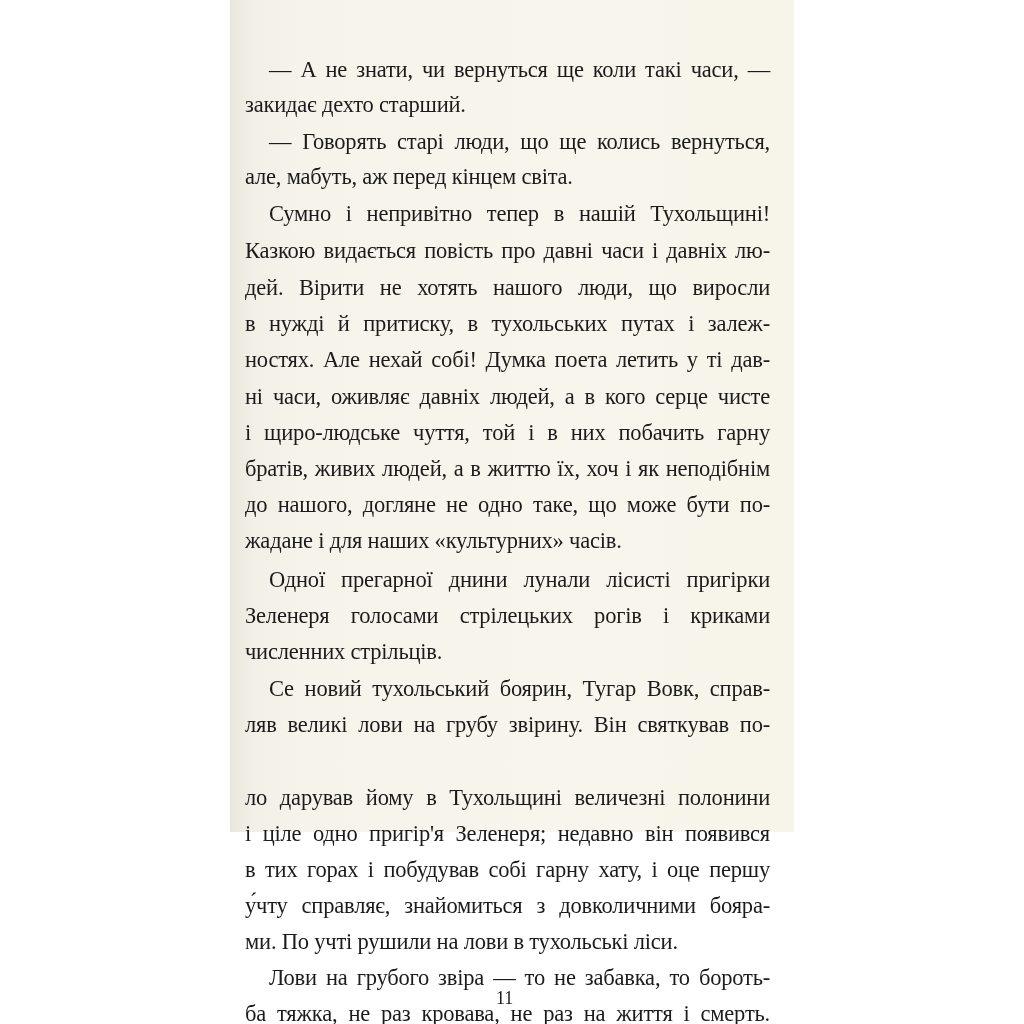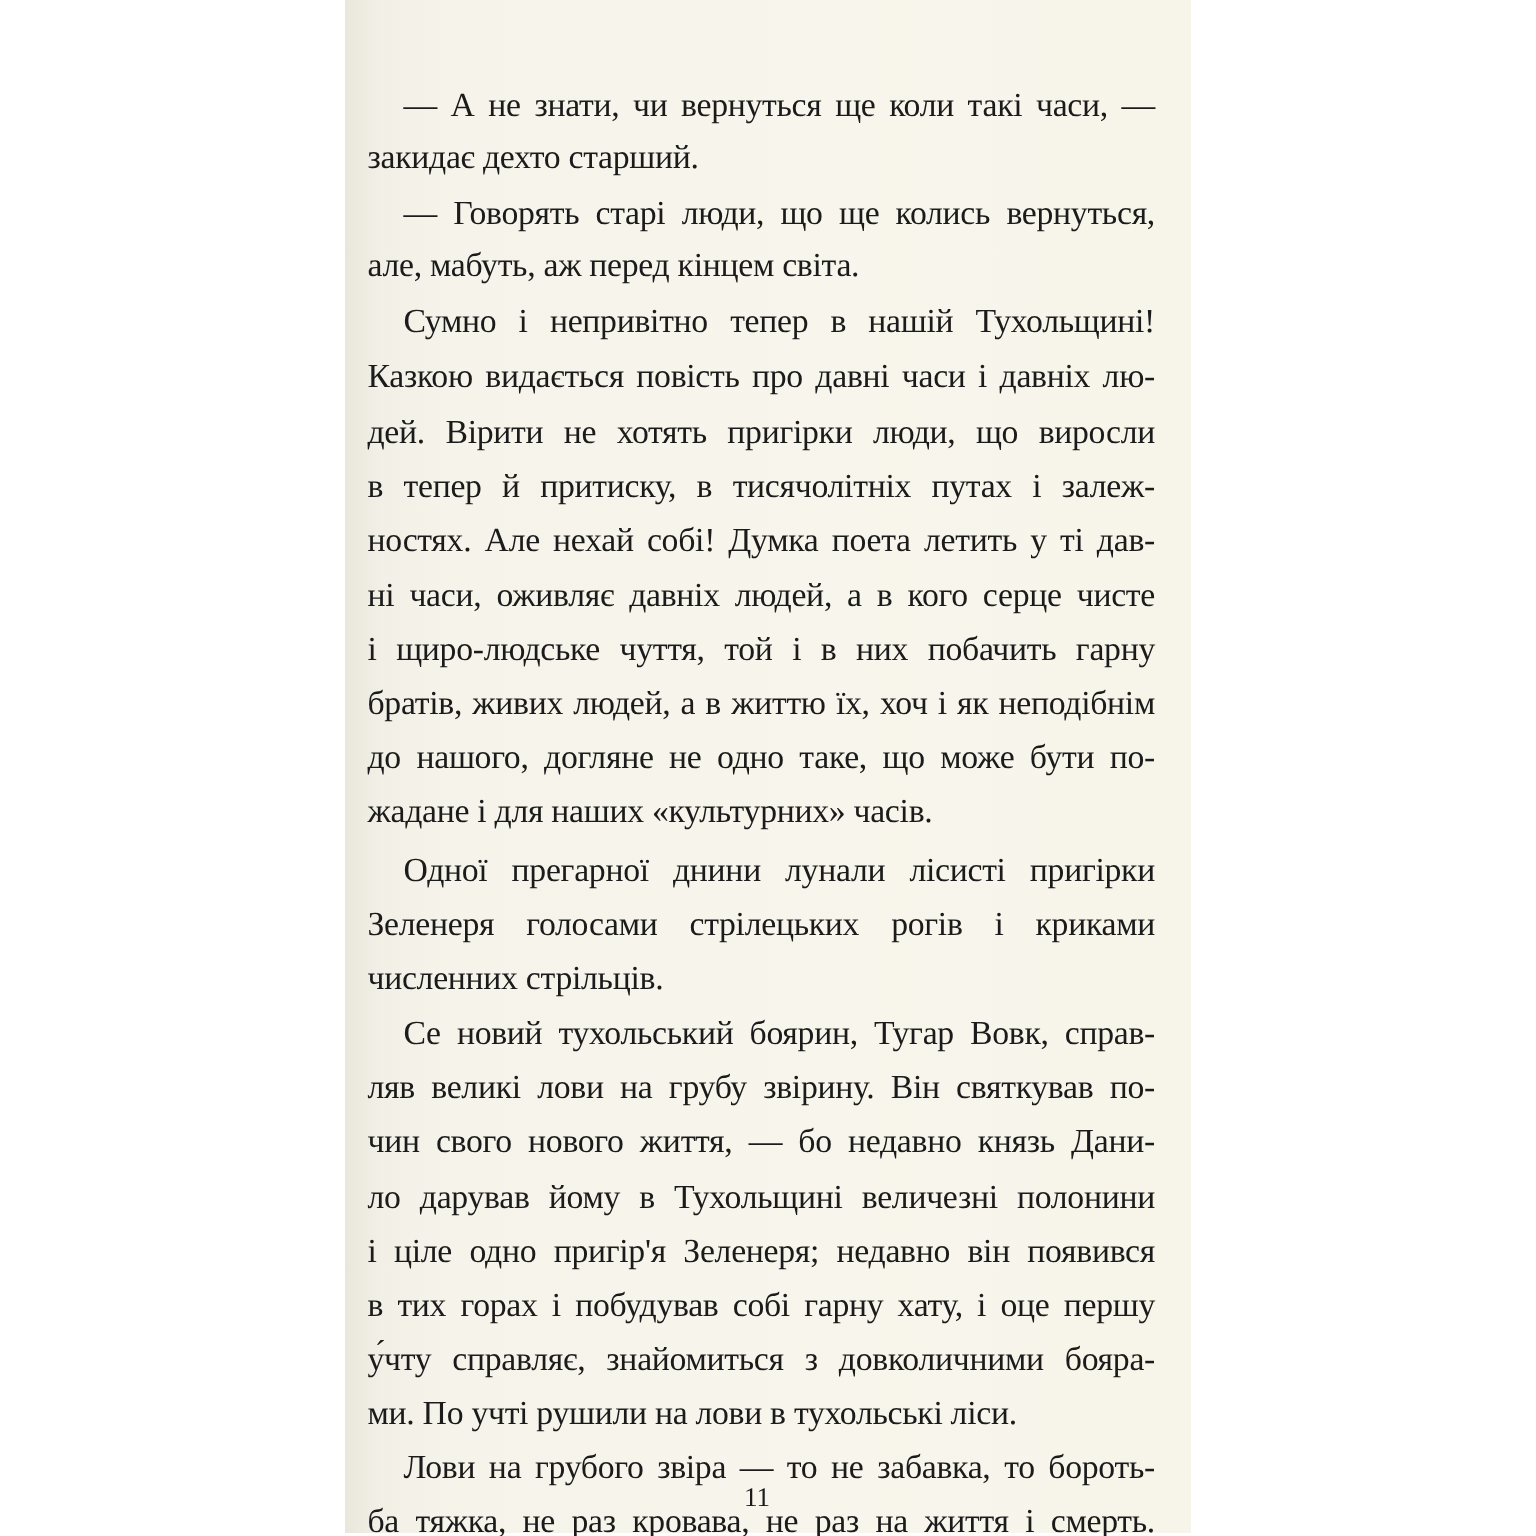--- a/index.html
+++ b/index.html
@@ -1,20 +1,20 @@
 <!DOCTYPE html>
 <html><head>
 <meta charset="utf-8">
 <style>
   html, body { margin:0; padding:0; }
   body {
     width:1024px; height:1024px; background:#ffffff; position:relative; overflow:hidden;
   }
   .page {
-    position:absolute; left:230px; top:0; width:564px; height:1022px;
+    position:absolute; left:230px; top:0; width:564px; height:832px;
     background: linear-gradient(90deg, #e9e6dc 0%, #f2efe6 4%, #f6f4ea 12%, #f8f6ec 60%, #f7f5ea 100%);
   }
   .line {
     position:absolute; left:15px; width:525px; height:30px;
     font-family:"Liberation Serif", serif; font-size:22.5px; color:#1b1b1b;
     line-height:30px; white-space:nowrap;
     text-align:justify; text-align-last:justify;
     letter-spacing:-0.2px;
   }
   .line.indent { left:39px; width:501px; }
@@ -27,35 +27,34 @@
 </head>
 <body>
 
 <div class="page">
   <div class="line indent" style="top:55px">— А не знати, чи вернуться ще коли такі часи, —</div>
   <div class="line last" style="top:90px">закидає дехто старший.</div>
   <div class="line indent" style="top:127px">— Говорять старі люди, що ще колись вернуться,</div>
   <div class="line last" style="top:162px">але, мабуть, аж перед кінцем світа.</div>
   <div class="line indent" style="top:199px">Сумно і непривітно тепер в нашій Тухольщині!</div>
   <div class="line" style="top:236px">Казкою видається повість про давні часи і давніх лю-</div>
-  <div class="line" style="top:273px">дей. Вірити не хотять пригірки люди, що виросли</div>
-  <div class="line" style="top:309px">в тепер й притиску, в тисячолітніх путах і залеж-</div>
+  <div class="line" style="top:273px">дей. Вірити не хотять нашого люди, що виросли</div>
+  <div class="line" style="top:309px">в нужді й притиску, в тухольських путах і залеж-</div>
   <div class="line" style="top:345px">ностях. Але нехай собі! Думка поета летить у ті дав-</div>
   <div class="line" style="top:382px">ні часи, оживляє давніх людей, а в кого серце чисте</div>
   <div class="line" style="top:418px">і щиро-людське чуття, той і в них побачить гарну</div>
   <div class="line" style="top:454px">братів, живих людей, а в життю їх, хоч і як неподібнім</div>
   <div class="line" style="top:490px">до нашого, догляне не одно таке, що може бути по-</div>
   <div class="line last" style="top:526px">жадане і для наших «культурних» часів.</div>
 
   <div class="line indent" style="top:565px">Одної прегарної днини лунали лісисті пригірки</div>
   <div class="line" style="top:601px">Зеленеря голосами стрілецьких рогів і криками</div>
   <div class="line indent" style="top:674px">Се новий тухольський боярин, Тугар Вовк, справ-</div>
   <div class="line last" style="top:637px">численних стрільців.</div>
   <div class="line" style="top:710px">ляв великі лови на грубу звірину. Він святкував по-</div>
-  <div class="line" style="top:746px">чин свого нового життя, — бо недавно князь Дани-</div>
   <div class="line" style="top:783px">ло дарував йому в Тухольщині величезні полонини</div>
   <div class="line" style="top:819px">і ціле одно пригір'я Зеленеря; недавно він появився</div>
   <div class="line" style="top:855px">в тих горах і побудував собі гарну хату, і оце першу</div>
   <div class="line last" style="top:927px">ми. По учті рушили на лови в тухольські ліси.</div>
   <div class="line" style="top:891px">у́чту справляє, знайомиться з довколичними бояра-</div>
   <div class="line indent" style="top:963px">Лови на грубого звіра — то не забавка, то бороть-</div>
   <div class="line" style="top:999px">ба тяжка, не раз кровава, не раз на життя і смерть.</div>
 
   <div class="pagenum">11</div>
 </div>

